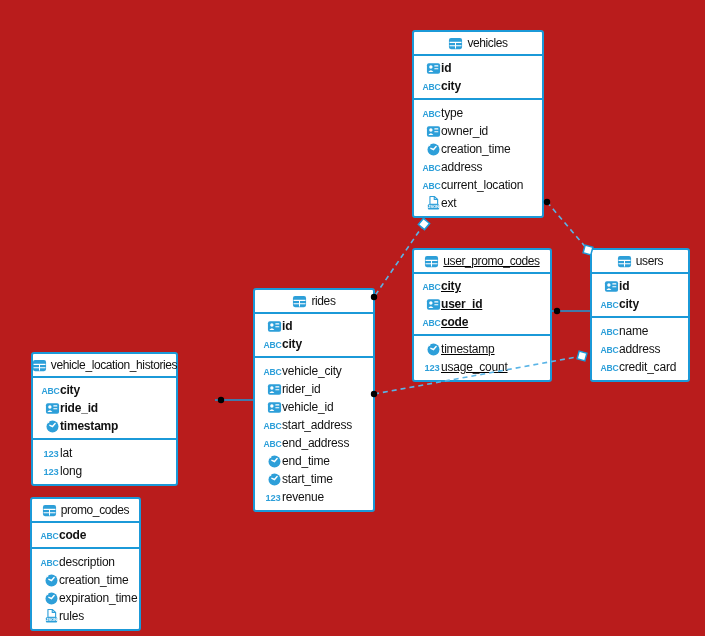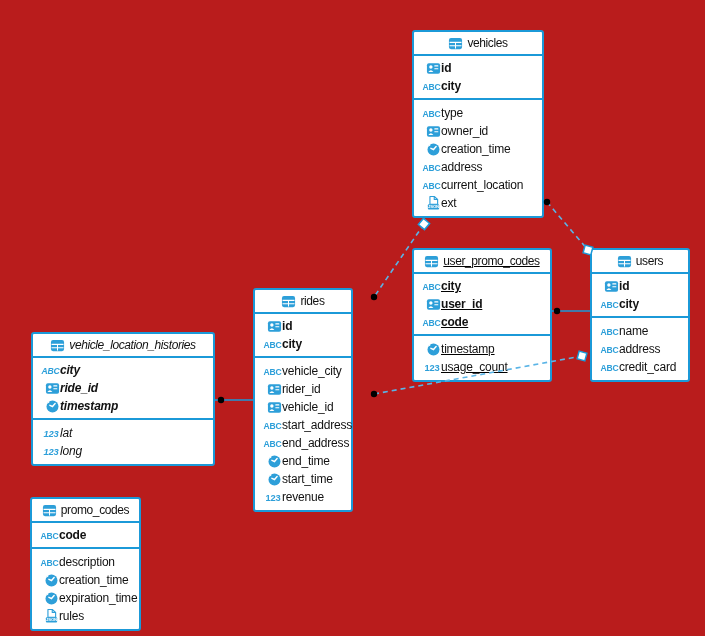--- a/index.html
+++ b/index.html
@@ -252,21 +252,21 @@
           <div class="row">
             <span class="ficon">
               <svg width="19" height="14" viewBox="0 0 19 14">
                 <text x="0.5" y="10.5" font-size="8.5" font-weight="700" fill="#2d9fd9" textLength="18" lengthAdjust="spacingAndGlyphs" font-family="Liberation Sans,sans-serif">ABC</text>
               </svg>
             </span>
             <span>credit_card</span>
           </div>
         </div>
       </div>
-      <div class="table" style="left: 253px; top: 288px; width: 100px;">
+      <div class="table" style="left: 253px; top: 288px; width: 122px;">
         <div class="thead">
           <span class="ticon">
             <svg width="15" height="15" viewBox="0 0 16 16">
               <rect x="1" y="2" width="14" height="12" rx="2.2" fill="#2d9fd9"></rect>
               <line x1="1.6" y1="6.8" x2="14.4" y2="6.8" stroke="#fff" stroke-width="1.3"></line>
               <line x1="1.6" y1="10.4" x2="14.4" y2="10.4" stroke="#fff" stroke-width="1.1"></line>
               <line x1="8" y1="6.8" x2="8" y2="13.4" stroke="#fff" stroke-width="1.1"></line>
             </svg>
           </span>
           <span>rides</span>
@@ -367,21 +367,21 @@
           <div class="row">
             <span class="ficon">
               <svg width="17" height="14" viewBox="0 0 17 14">
                 <text x="0.5" y="10.5" font-size="9" font-weight="600" fill="#2d9fd9" textLength="15" lengthAdjust="spacingAndGlyphs" font-family="Liberation Sans,sans-serif">123</text>
               </svg>
             </span>
             <span>revenue</span>
           </div>
         </div>
       </div>
-      <div class="table" style="left: 31px; top: 332px; width: 184px; font-style: italic;">
+      <div class="table" style="left: 31px; top: 352px; width: 147px;">
         <div class="thead">
           <span class="ticon">
             <svg width="15" height="15" viewBox="0 0 16 16">
               <rect x="1" y="2" width="14" height="12" rx="2.2" fill="#2d9fd9"></rect>
               <line x1="1.6" y1="6.8" x2="14.4" y2="6.8" stroke="#fff" stroke-width="1.3"></line>
               <line x1="1.6" y1="10.4" x2="14.4" y2="10.4" stroke="#fff" stroke-width="1.1"></line>
               <line x1="8" y1="6.8" x2="8" y2="13.4" stroke="#fff" stroke-width="1.1"></line>
             </svg>
           </span>
           <span>vehicle_location_histories</span>

